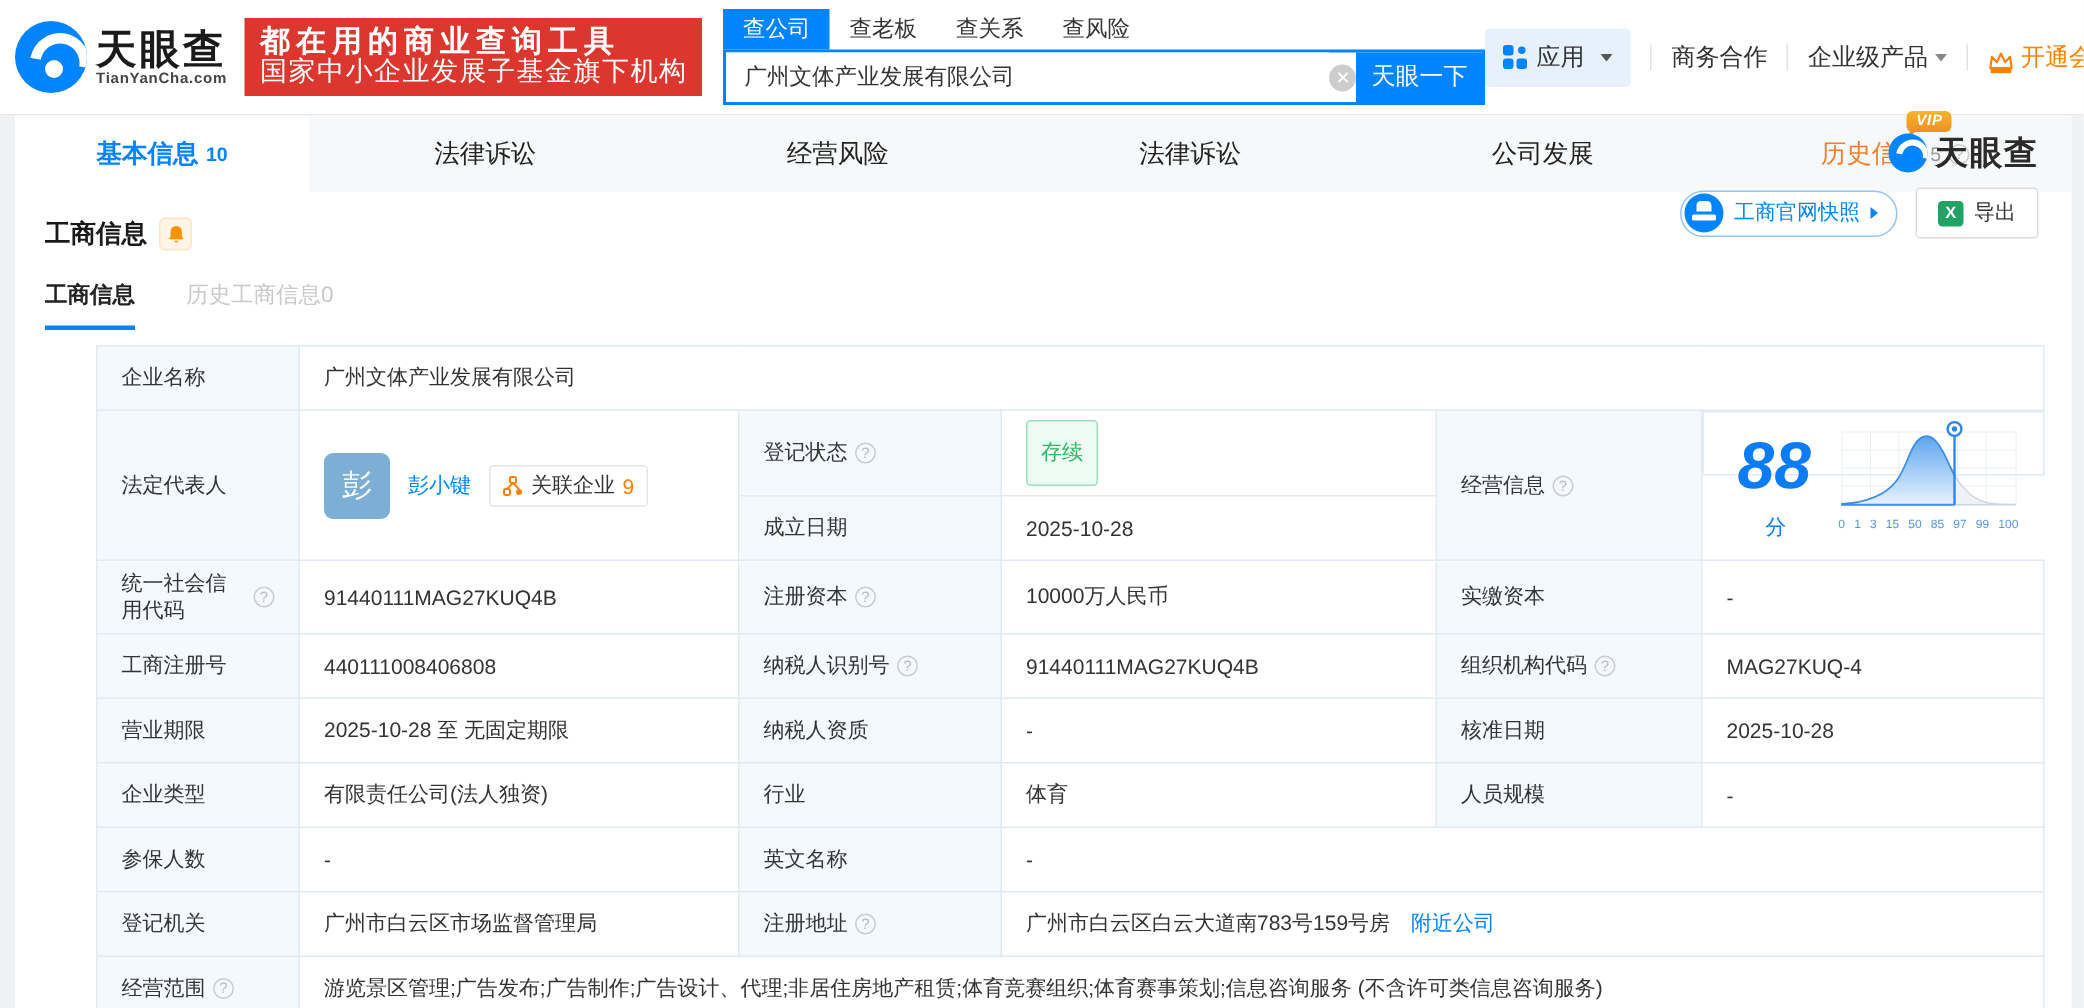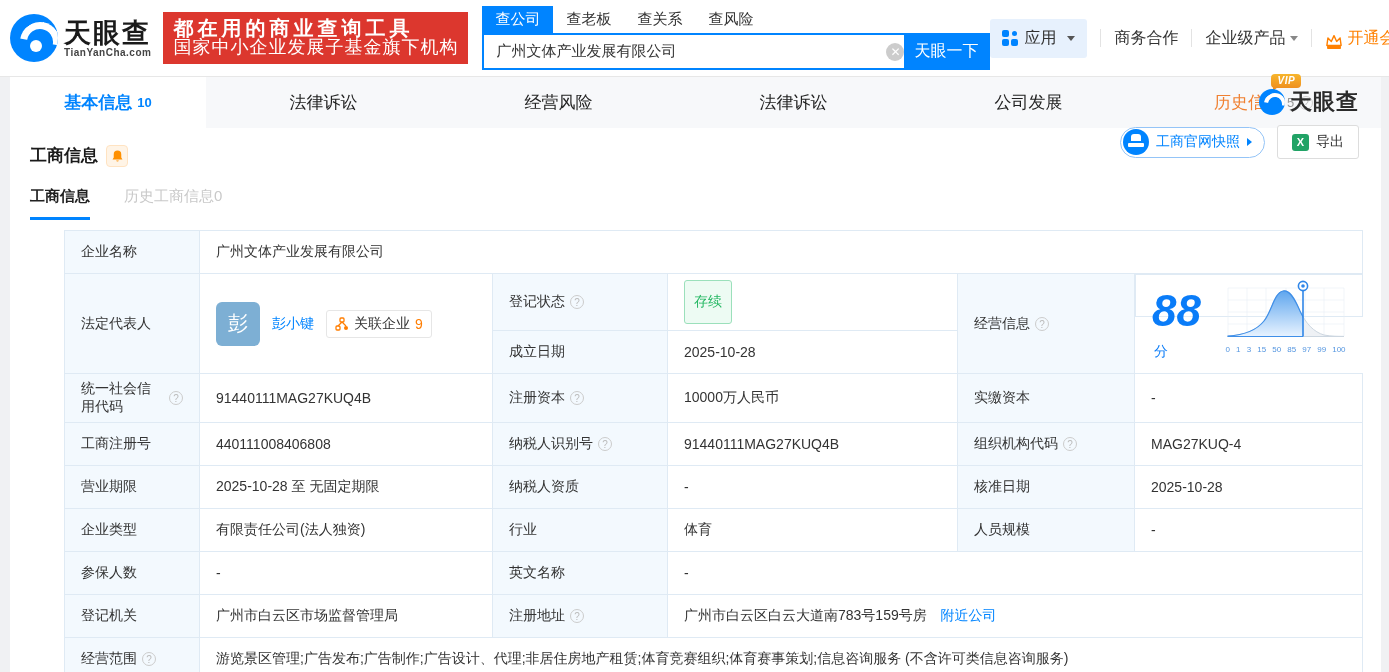--- a/index.html
+++ b/index.html
@@ -81,21 +81,21 @@
   table.info { width:1298px; margin:10px 0 0 54px; border-collapse:collapse; table-layout:fixed; font-size:14px; }
   table.info td { border:1px solid #dfeaf4; height:43px; padding:6px 16px; vertical-align:middle; color:#333; }
   td.lab { background:#f3f9fe; }
   .labwrap { display:flex; align-items:center; }
   .status-badge { display:inline-block; background:#edfbf3; border:1px solid #9be0bb; color:#26b864; padding:12px 9px; border-radius:3px; font-size:14px; }
   .rep-cell { display:flex; align-items:center; gap:12px; }
   .avatar { width:44px; height:44px; border-radius:6px; background:#7dafd4; color:#fff; font-size:20px; display:flex; align-items:center; justify-content:center; flex:none; }
   a.blue, .blue-link { color:#0084ff; text-decoration:none; cursor:pointer; }
   .rel-badge { display:inline-flex; align-items:center; gap:5px; border:1px solid #e6e6e6; border-radius:3px; padding:4px 8px; background:#fff; cursor:pointer; }
   .rel-badge .n { color:#ff7d00; }
-  .score-cell { display:flex; align-items:flex-start; gap:12px; padding-top:4px !important; }
+  .score-cell { display:flex; align-items:flex-start; gap:12px; padding-top:4px !important;text-align:center; }
   .score-num { font-size:44px; font-weight:bold; font-style:italic; color:#0a7cf8; line-height:64px; }
   .score-unit { font-size:14px; color:#0a7cf8; margin-left:2px; }
   .chart-box { width:120px; }
   .ticks { display:flex; justify-content:space-between; width:120px; font-size:8px; color:#5596e0; margin-top:1px; }
   .nearby { margin-left:10px; }
 </style>
 </head>
 <body>
 
 <div class="topbar">

